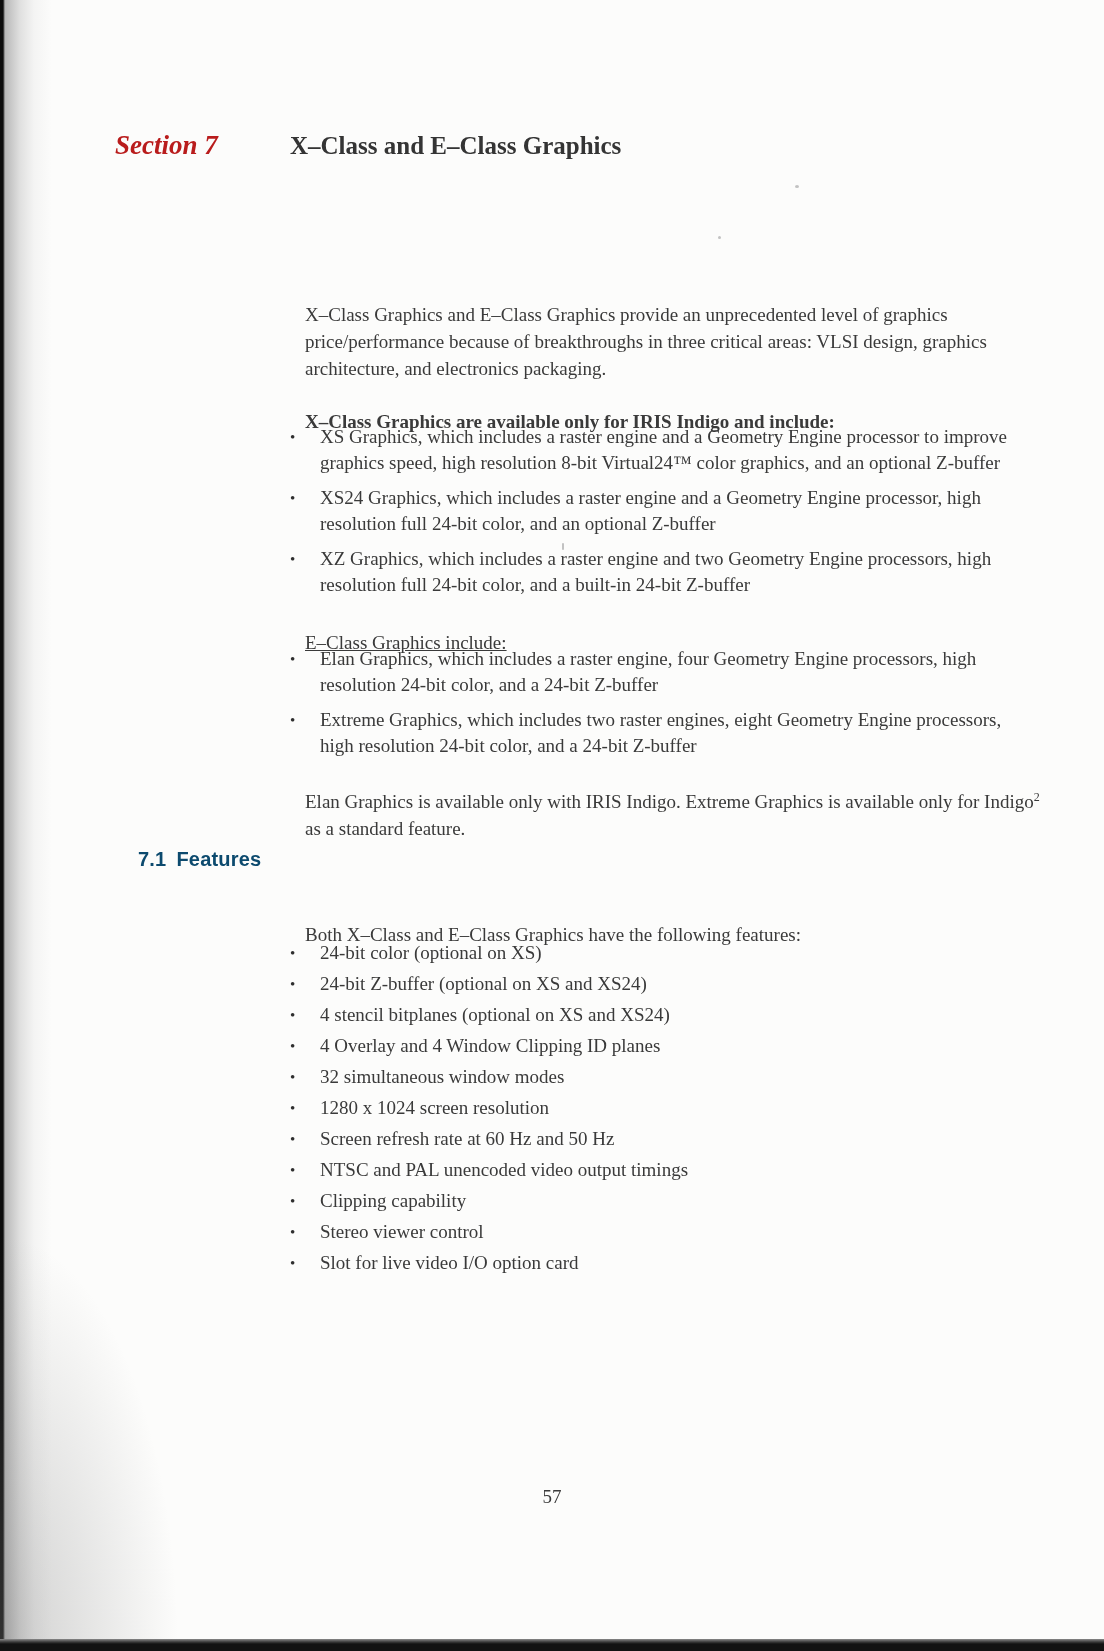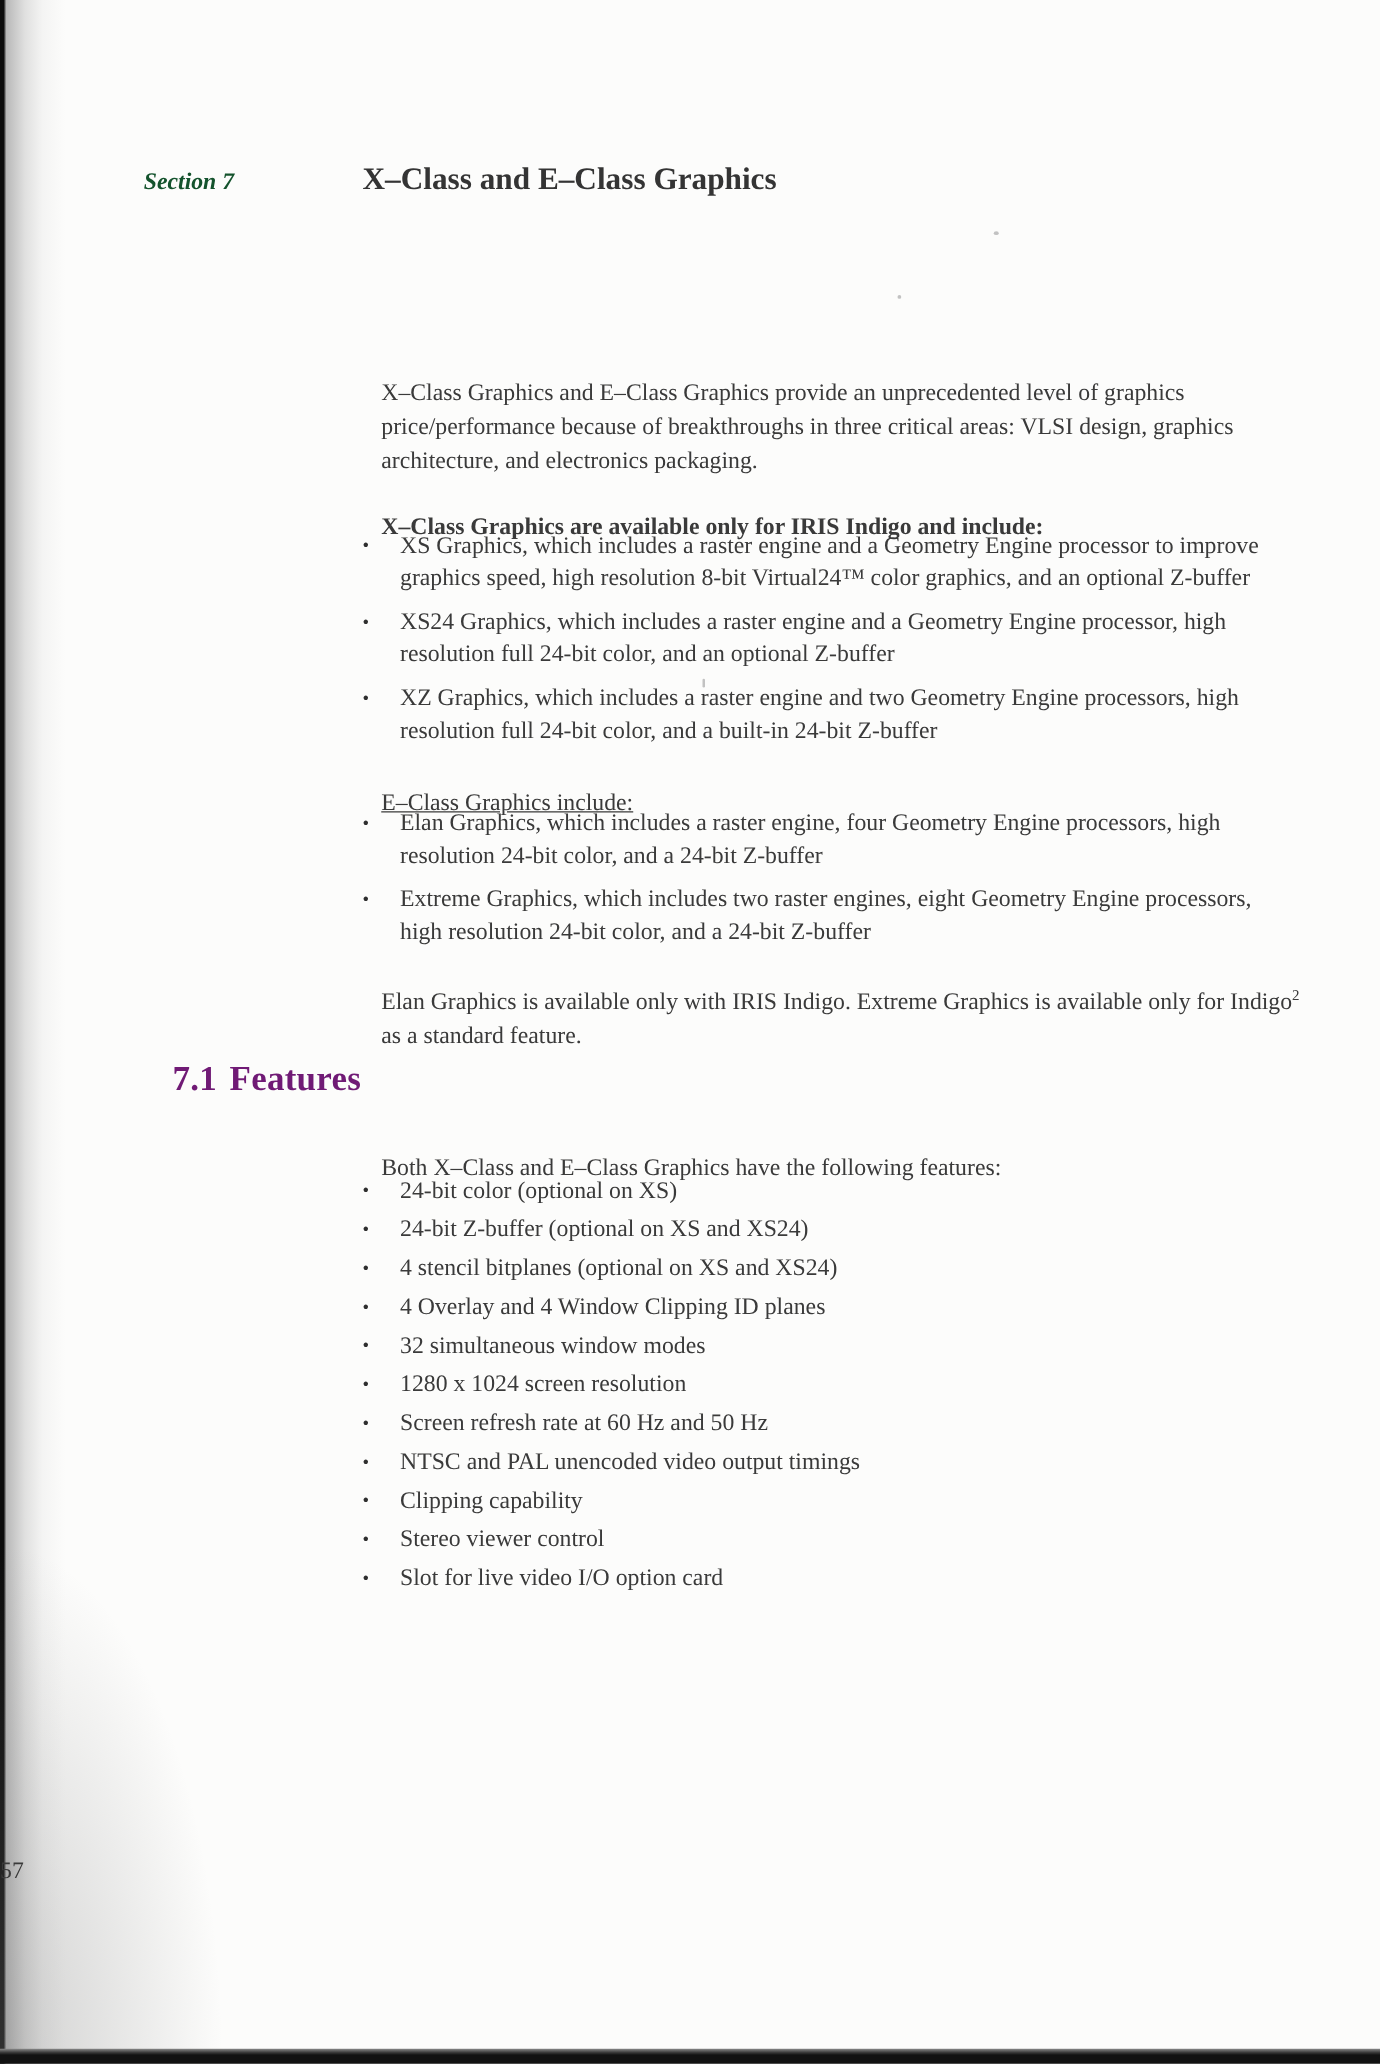--- a/index.html
+++ b/index.html
@@ -38,21 +38,21 @@
   .speck { position: absolute; background: #c2c2c2; border-radius: 50%; }
 
   
   .header-row {
     position: absolute; top: 130px; left: 115px; width: 900px;
     display: flex; align-items: baseline;
   }
   .section-label {
     font-family: "Liberation Serif", serif;
     font-weight: bold; font-style: italic;
-    font-size: 19px; color: #14532d;
+    font-size: 27px; color: #b91c1c;
     width: 175px; flex: none;
   }
   .section-title {
     font-family: "Liberation Serif", serif;
     font-weight: bold; 
     font-size: 25px; color: #343434;
   }
 
   
   .bodycol { position: absolute; left: 287px; width: 748px; }
@@ -68,29 +68,29 @@
   ul.doc-list li .bullet {
     position: absolute; left: 3px; top: 0px;
     font-size: 15px; color: #2e2e2e;
   }
   ul.features li { margin-bottom: 5px; }
 
   sup { font-size: 12px; vertical-align: super; line-height: 0; }
 
   .features-heading {
     position: absolute; top: 848px; left: 138px;
-    font-family: Liberation Serif, serif;
-    font-weight: bold; font-size: 28px; color: #701a75;
+    font-family: Liberation Sans, sans-serif;
+    font-weight: bold; font-size: 20px; color: #0c4a6e;
     letter-spacing: 0.2px;
   }
   .features-heading .num { margin-right: 10px; }
 
   .page-number {
     position: absolute; top: 1486px; left: 0; width: 1104px;
-    text-align: left; font-size: 19px; color: #3a3a3a;
+    text-align: center; font-size: 19px; color: #3a3a3a;
   }
 
   
   #intro        { top: 283px; }
   #xclass-lead  { top: 390px; font-weight: bold; }
   #xclass-list  { top: 424px; }
   #eclass-lead  { top: 611px; text-decoration: underline; }
   #eclass-list  { top: 646px; }
   #availability { top: 770px; }
   #features-lead{ top: 903px; }

